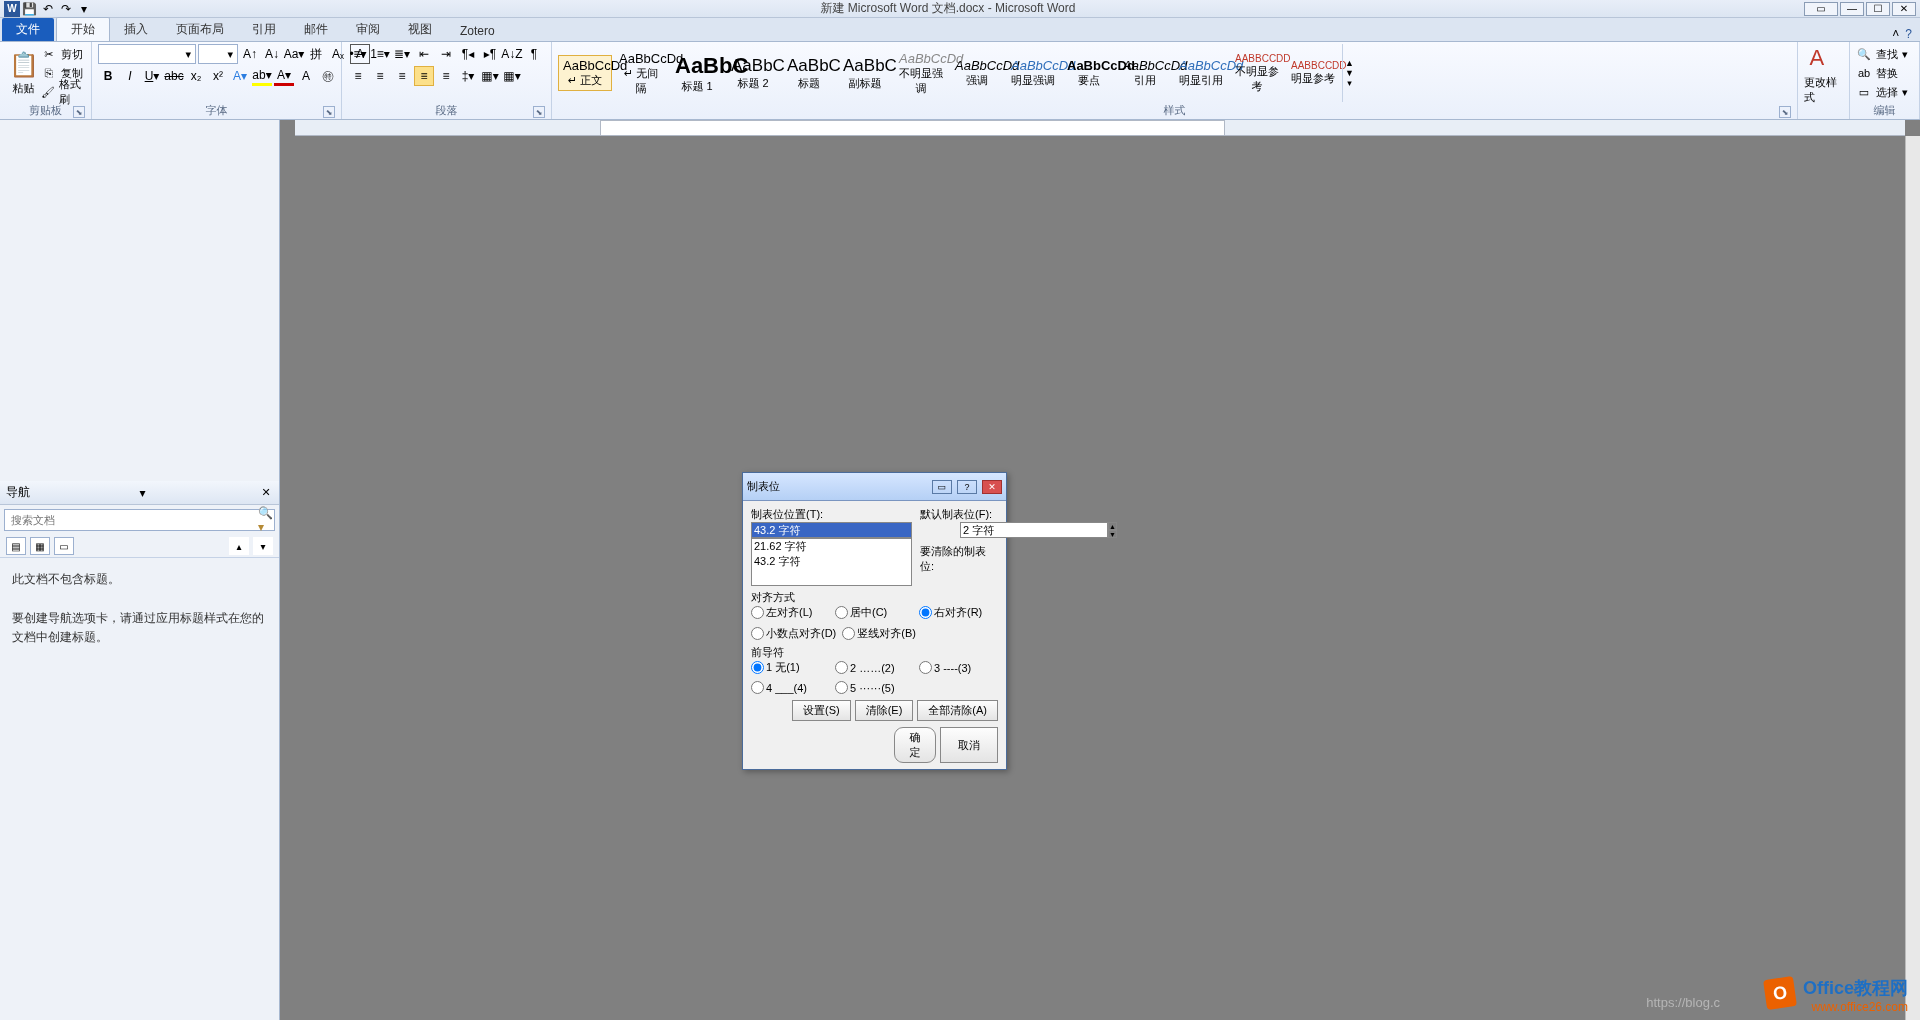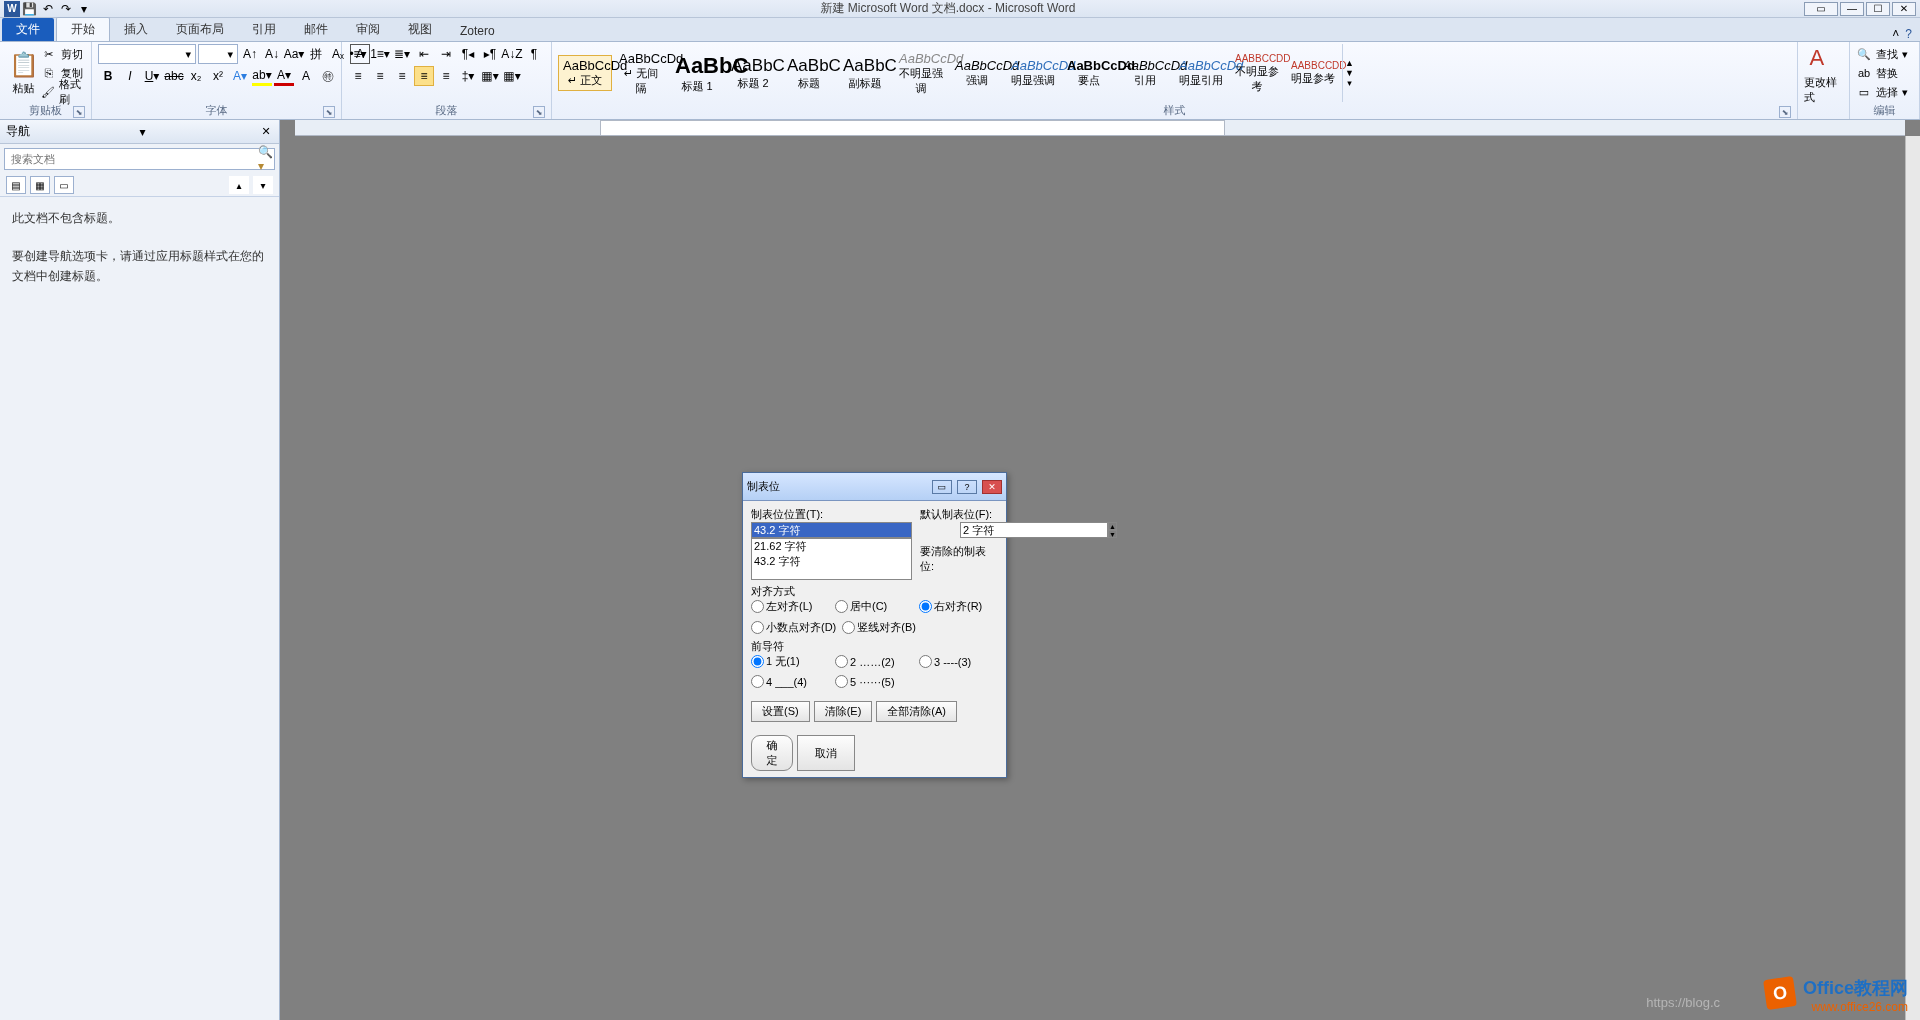--- a/index.html
+++ b/index.html
@@ -38,21 +38,21 @@
 .fontsize{width:40px;height:20px;border:1px solid #9cb0cf;background:#fff;font-size:11px;padding:0 4px;display:flex;align-items:center;}
 .toolbtn{width:20px;height:20px;display:inline-flex;align-items:center;justify-content:center;font-size:12px;}
 .toolbtn.active{background:#fce08a;border:1px solid #e0b040;}
 
 .stylebox{border:1px solid transparent;padding:2px 4px;text-align:center;width:54px;font-size:11px;}
 .stylebox.sel{border:1px solid #e0b040;background:#fdf2d0;}
 .stylebox .prev{font-size:13px;}
 
 
 .mainarea{display:flex;height:calc(1020px - 18px - 24px - 78px);}
-.navpane{width:280px;background:#eef2f8;border-right:1px solid #a7b8d0;display:flex;flex-direction:column;}
+.navpane{width:280px;background:#eef2f8;border-right:1px solid #a7b8d0;display:flex;flex-direction:column;justify-content:center;}
 .navpane .navhdr{background:linear-gradient(#f2f6fc,#dde6f3);border-bottom:1px solid #b8c5d8;padding:3px 6px;font-size:12px;display:flex;align-items:center;}
 .navhdr .closebtn{margin-left:auto;width:14px;height:14px;font-size:11px;display:inline-flex;align-items:center;justify-content:center;}
 .navsearch{margin:4px;display:flex;border:1px solid #9cb0cf;background:#fff;height:22px;align-items:center;}
 .navsearch input{flex:1;border:none;outline:none;font-size:11px;padding:0 6px;}
 .navtabs{display:flex;gap:4px;padding:2px 6px;border-bottom:1px solid #c5d2e6;}
 .navtabs span{width:20px;height:18px;border:1px solid #9cb0cf;background:#fff;display:inline-flex;align-items:center;justify-content:center;font-size:10px;}
 .navcontent{padding:12px;font-size:12px;color:#333;line-height:1.6;}
 
 .docwrap{flex:1;background:#808080;position:relative;overflow:hidden;}
 .rulerbar{position:absolute;top:0;left:15px;right:15px;height:16px;background:#e8eef6;border-bottom:1px solid #b0b8c5;}
@@ -75,25 +75,25 @@
 
 
 .dialog{position:absolute;top:472px;left:742px;width:265px;background:#f0f0f0;border:1px solid #4a6b9a;box-shadow:2px 2px 6px rgba(0,0,0,.3);font-size:11px;}
 .dialog .dlghdr{background:linear-gradient(#d6e6ff,#b5d0f5);height:28px;display:flex;align-items:center;padding:0 4px;border-bottom:1px solid #7a95c0;}
 .dlghdr .dlgt{flex:1;font-size:11px;}
 .dlghdr .dlgbtns span{width:20px;height:14px;border:1px solid #5a7aa5;margin-left:2px;display:inline-flex;align-items:center;justify-content:center;font-size:9px;}
 .dlghdr .dlgbtns .xbtn{background:#d85050;color:#fff;border-color:#a03030;}
 .dialog .dlgbody{padding:6px 8px;}
 .dlgrow{display:flex;gap:8px;margin-bottom:2px;}
 .dlginput{border:1px solid #888;background:#fff;height:16px;font-size:11px;padding:0 2px;}
-.dlglist{border:1px solid #888;background:#fff;height:42px;overflow:auto;font-size:11px;}
+.dlglist{border:1px solid #888;background:#fff;height:48px;overflow:auto;font-size:11px;}
 .dlglist .item{padding:0 2px;}
 .radiorow{display:flex;gap:6px;flex-wrap:wrap;}
 .radiorow label{display:flex;align-items:center;gap:2px;min-width:78px;}
-.dlgbtns-row{display:flex;gap:4px;margin-top:13px;}
+.dlgbtns-row{display:flex;justify-content:flex-end;gap:4px;margin-top:6px;}
 .dlgbtn{border:1px solid #888;background:linear-gradient(#fdfdfd,#e4e4e4);padding:2px 10px;font-size:11px;cursor:pointer;}
 
 
 .vscroll{position:absolute;right:0;top:16px;bottom:0;width:15px;background:#e8e8e8;border-left:1px solid #bbb;}
 </style>
 </head>
 <body>
 
 <div class="titlebar">
   <div class="qat">

